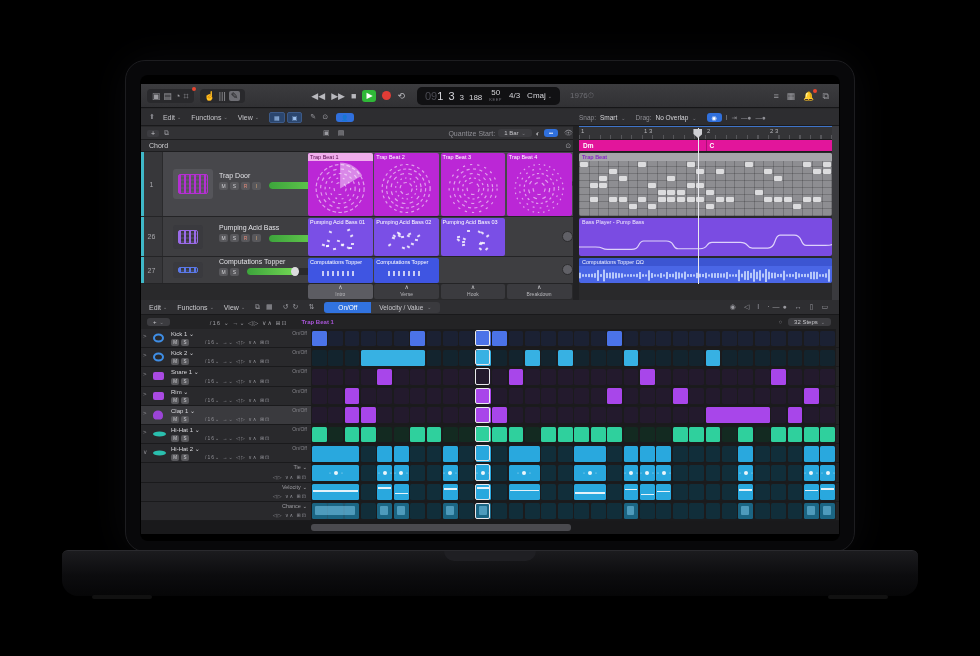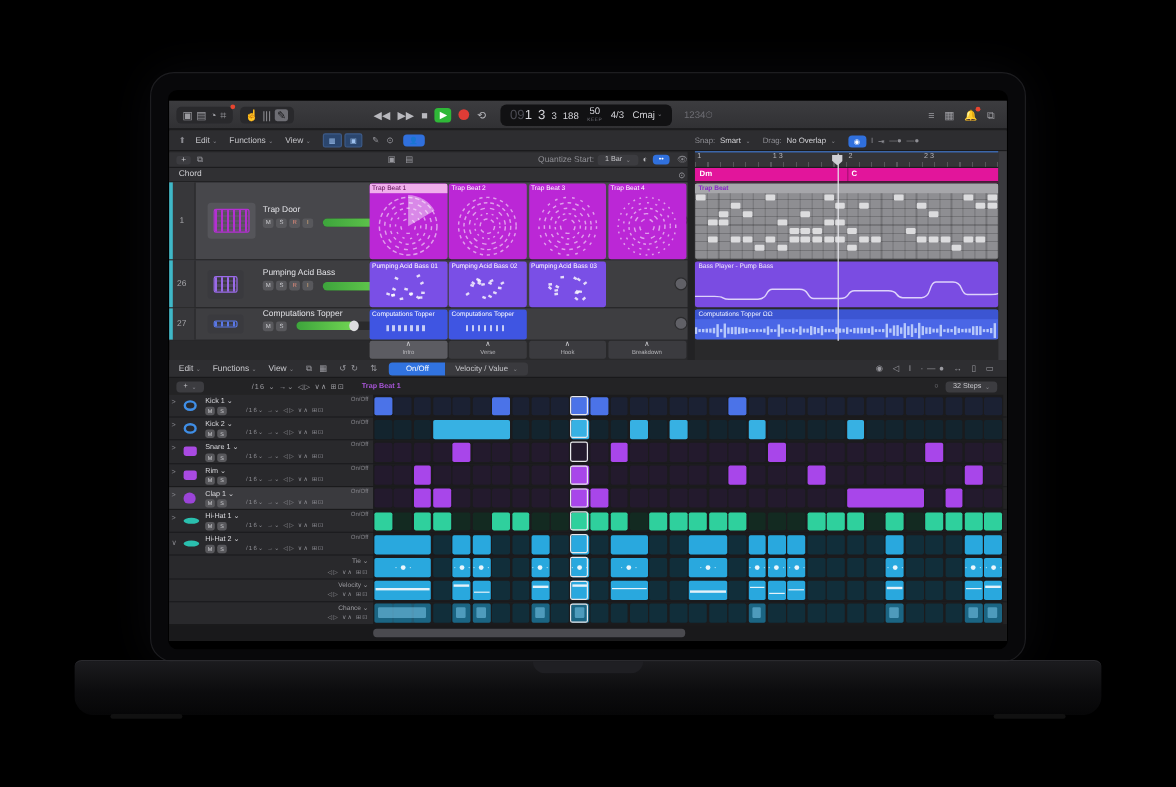--- a/index.html
+++ b/index.html
@@ -148,21 +148,21 @@
             <div class="lcd-block">
               <span class="v">50</span>
               <span class="l">KEEP</span>
             </div>
             <span class="lcd-small">4/3</span>
             <div class="lcd-key">
               <span>Cmaj</span>
                 <span class="chev">⌄</span>
             </div>
           </div>
-          <span class="dim-ic" style="margin-left:10px">1234</span>
+          <span class="dim-ic" style="margin-left:10px">1976</span>
           <span class="dim-ic">⏱</span>
           <div class="tbar-right">
             <span class="tb-icon">≡</span>
             <span class="tb-icon">▦</span>
             <span class="tb-icon" style="position:relative"><span>🔔</span><span class="red-dot"></span></span>
             <span class="tb-icon">⧉</span>
           </div>
         </div>
 
         <div class="menubar">

